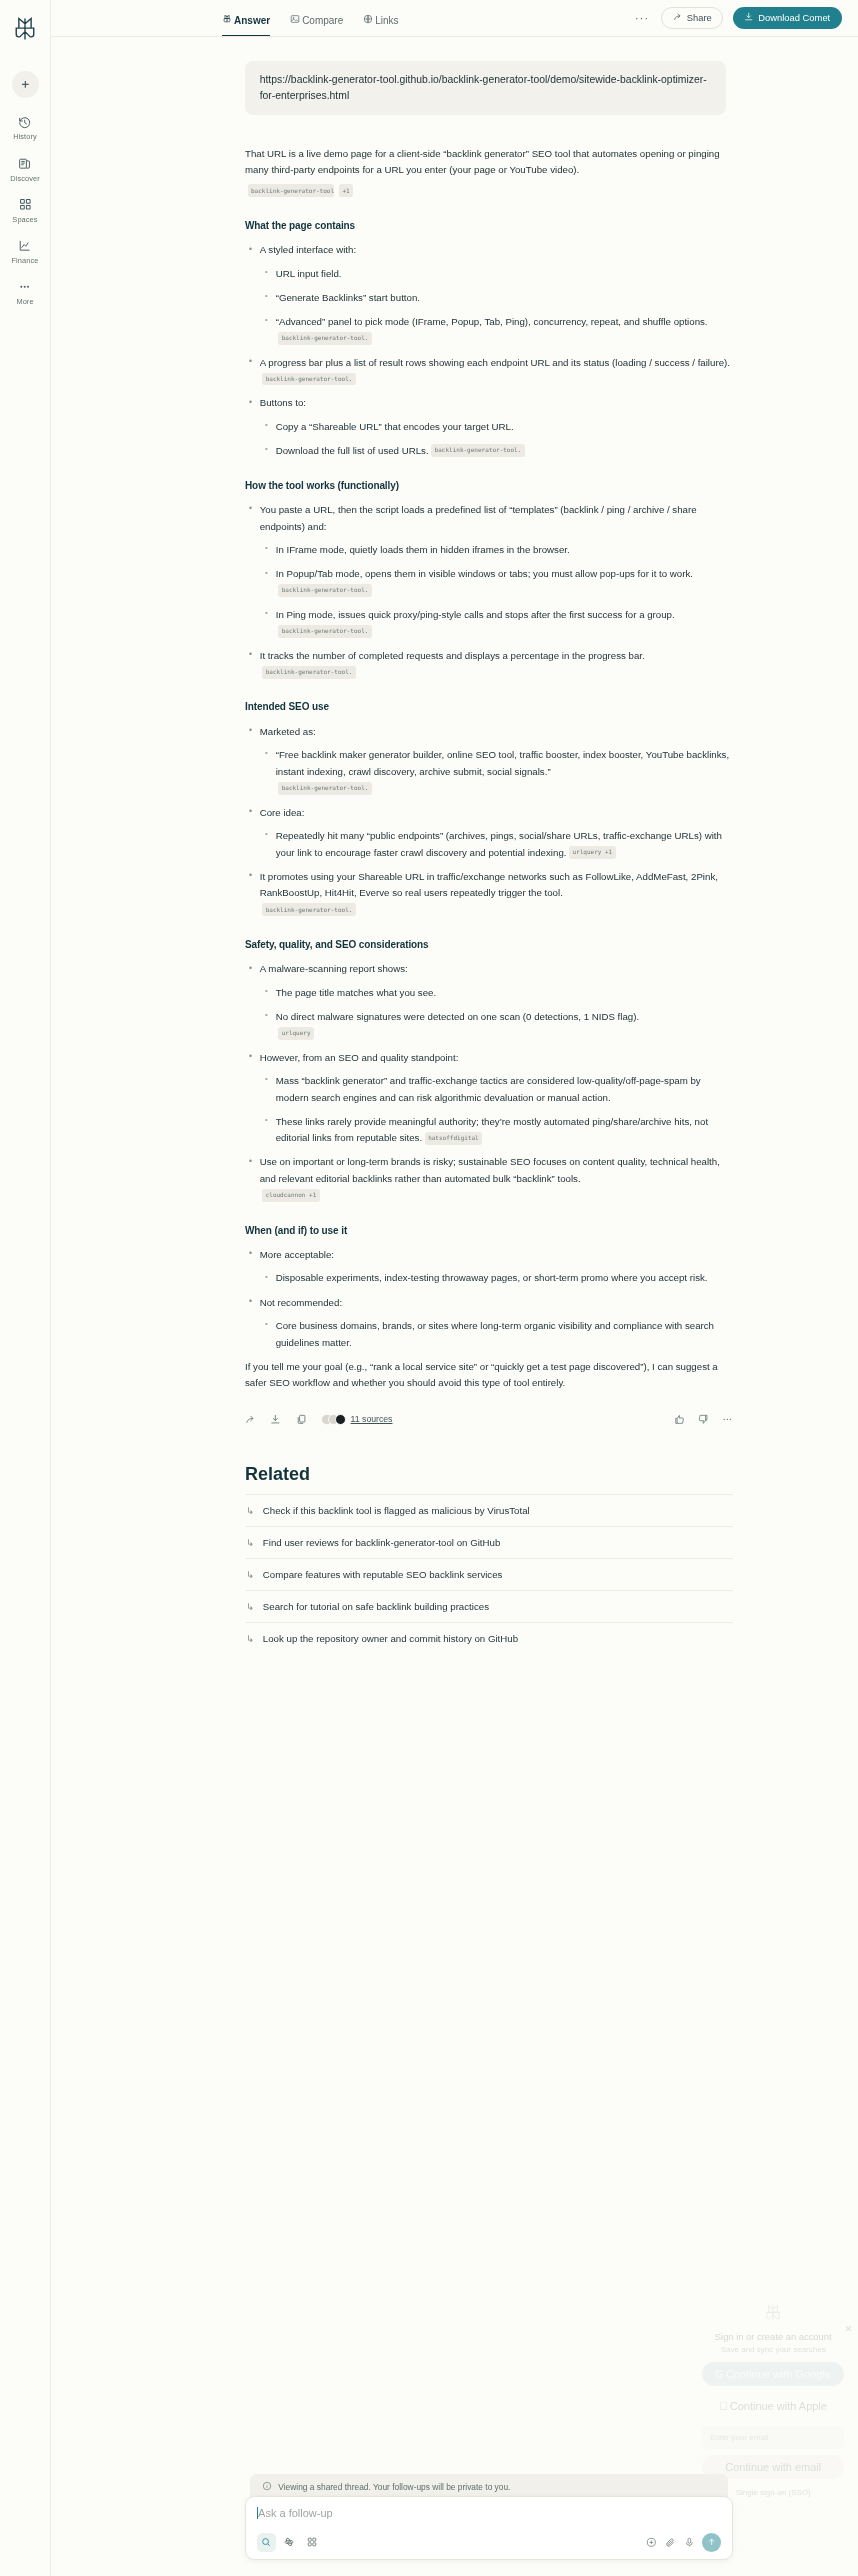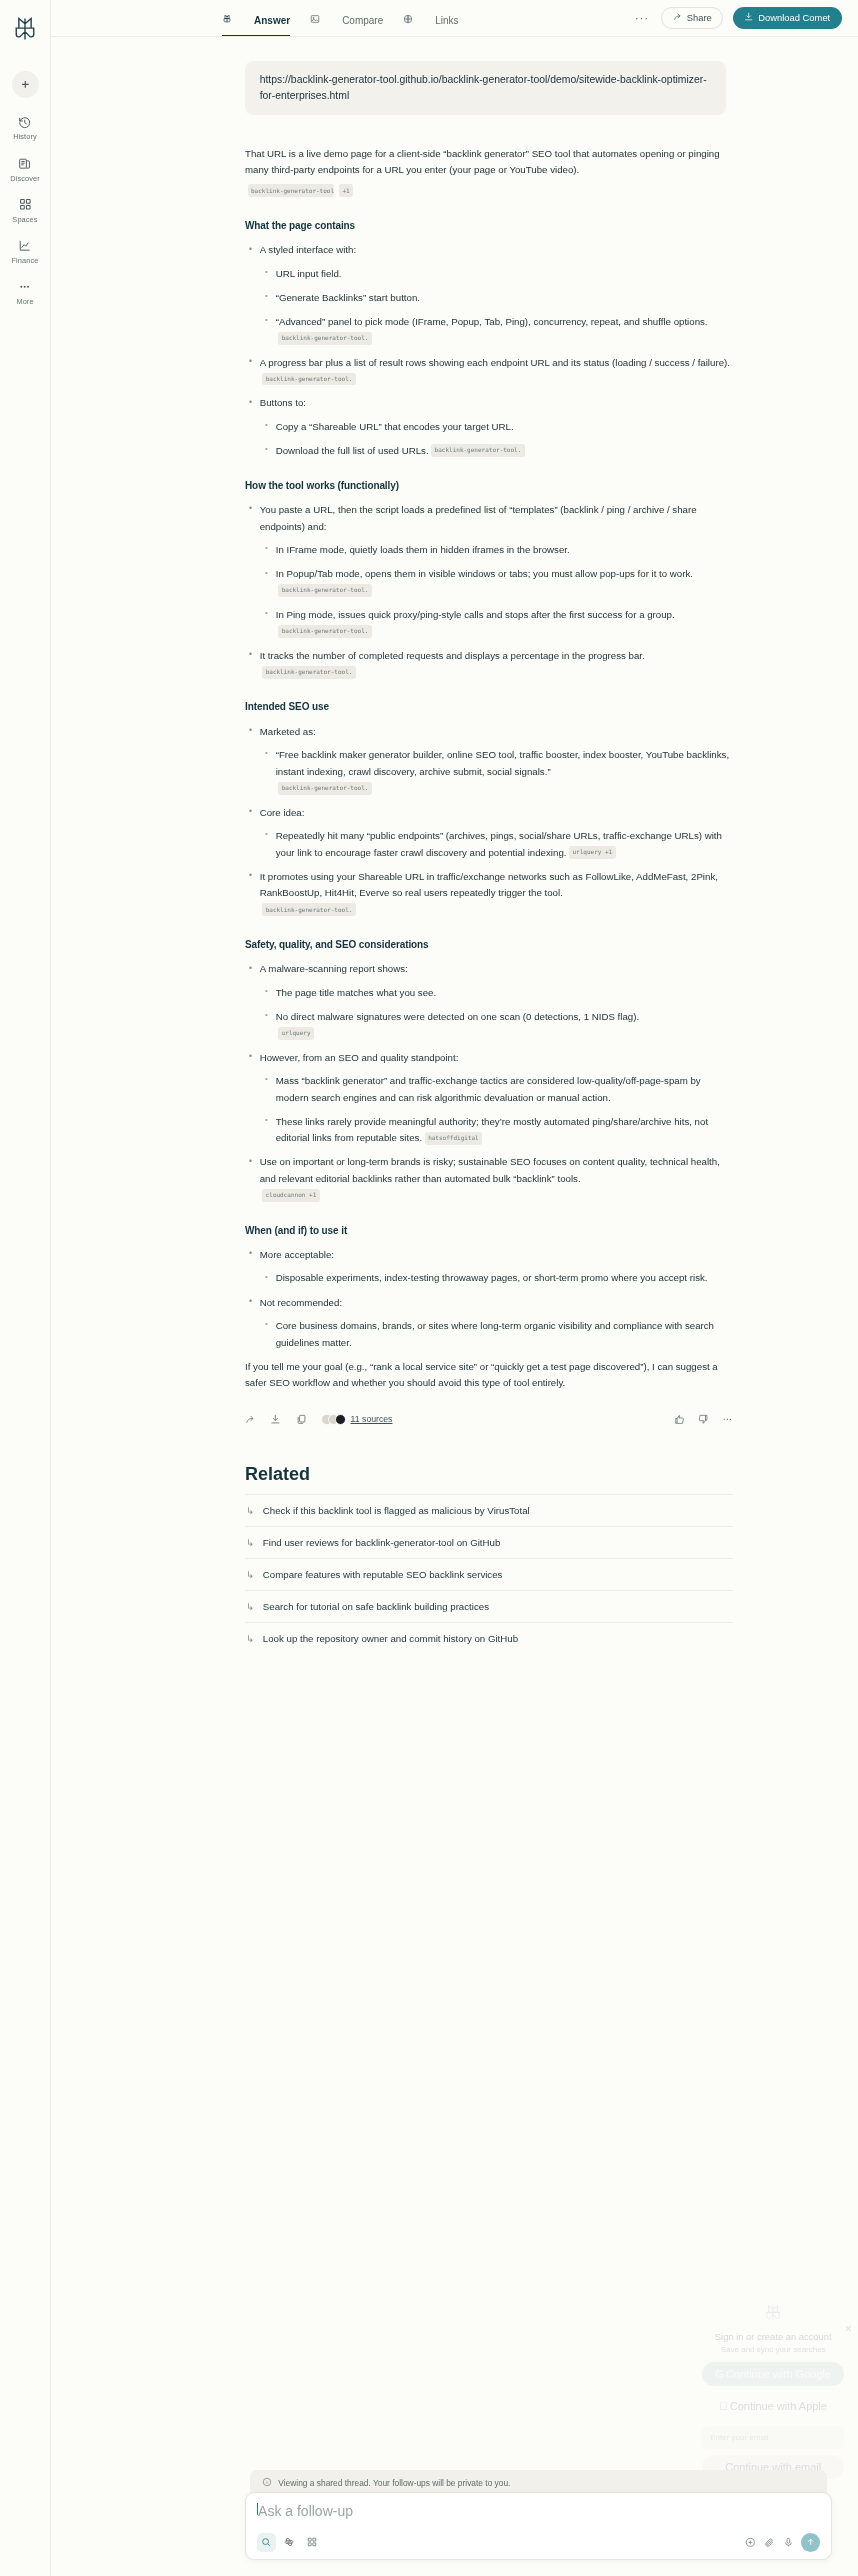--- a/index.html
+++ b/index.html
@@ -37,21 +37,21 @@
   
   .main { flex: 1; position: relative; height: 2576px; background: #fcfcf9; }
 
   .topbar {
     height: 37px; border-bottom: 0.7px solid #ecebe4;
     display: flex; align-items: flex-end; padding: 0 17.4px 0 0;
     position: relative;
   }
   .tabs { display: flex; gap: 20px; margin-left: 171px; align-items: flex-end; height: 37px; }
   .tab {
-    display: flex; align-items: center; gap: 22px; font-size: 10px; color: #5d6d6a;
+    display: flex; align-items: center; gap: 2px; font-size: 10px; color: #5d6d6a;
     padding-bottom: 8.7px; cursor: pointer; border-bottom: 1.7px solid transparent;
   }
   .tab.active { color: #13343b; font-weight: 600; border-bottom-color: #13343b; }
   .topbar-right {
     margin-left: auto; display: flex; align-items: center; gap: 9.4px;
     padding-bottom: 6.7px;
   }
   .dots-btn { color: #5d6d6a; font-size: 12px; letter-spacing: 0.7px; cursor: pointer; padding: 0 2.7px; }
   .share-btn {
     display: flex; align-items: center; gap: 4.7px;
@@ -148,34 +148,34 @@
   .signin .btn.apple { background: transparent; }
   .signin .field {
     width: 142px; height: 23px; border-radius: 5.3px; background: #f5f4ef; margin-top: 8px;
     display: flex; align-items: center; padding: 0 8px; font-size: 8px; color: #b3bdba;
   }
   .signin .btn.email { background: #f3f2ed; margin-top: 5.3px; }
   .signin .sso { font-size: 8px; color: #9aa6a3; margin-top: 9.4px; }
 
   
   .composer-wrap {
-    position: absolute; left: 194px; bottom: 16px; width: 587px;
+    position: absolute; left: 194px; bottom: 16px; width: 488px;
   }
   .notice {
     background: #f1f0ea; border-radius: 6.7px 6.7px 0 0;
     height: 27px; display: flex; align-items: center; gap: 6px;
     padding: 0 12px; font-size: 8.4px; color: #5d6d6a;
     margin: 0 5.3px -5.3px 5.3px;
   }
   .composer {
     background: #fff; border: 0.7px solid #e6e5dd; border-radius: 9.4px;
     box-shadow: 0 1.3px 6.7px rgba(0,0,0,.05);
     padding: 10.7px 10.7px 7.4px 10.7px;
   }
-  .composer .ph { font-size: 14px; color: #9ba6a3; display: flex; align-items: flex-start; }
+  .composer .ph { font-size: 11px; color: #9ba6a3; display: flex; align-items: flex-start; }
   .composer .ph::before {
     content: ""; width: 0.7px; height: 11.4px; background: #20808d; margin-right: 0.7px;
   }
   .composer-row { display: flex; align-items: center; margin-top: 13.4px; }
   .cleft { display: flex; gap: 4px; align-items: center; }
   .cbtn {
     width: 19px; height: 19px; border-radius: 5.3px;
     display: flex; align-items: center; justify-content: center; cursor: pointer; color: #5d6d6a;
   }
   .cbtn.sel { background: #e9f1f1; color: #20808d; }

